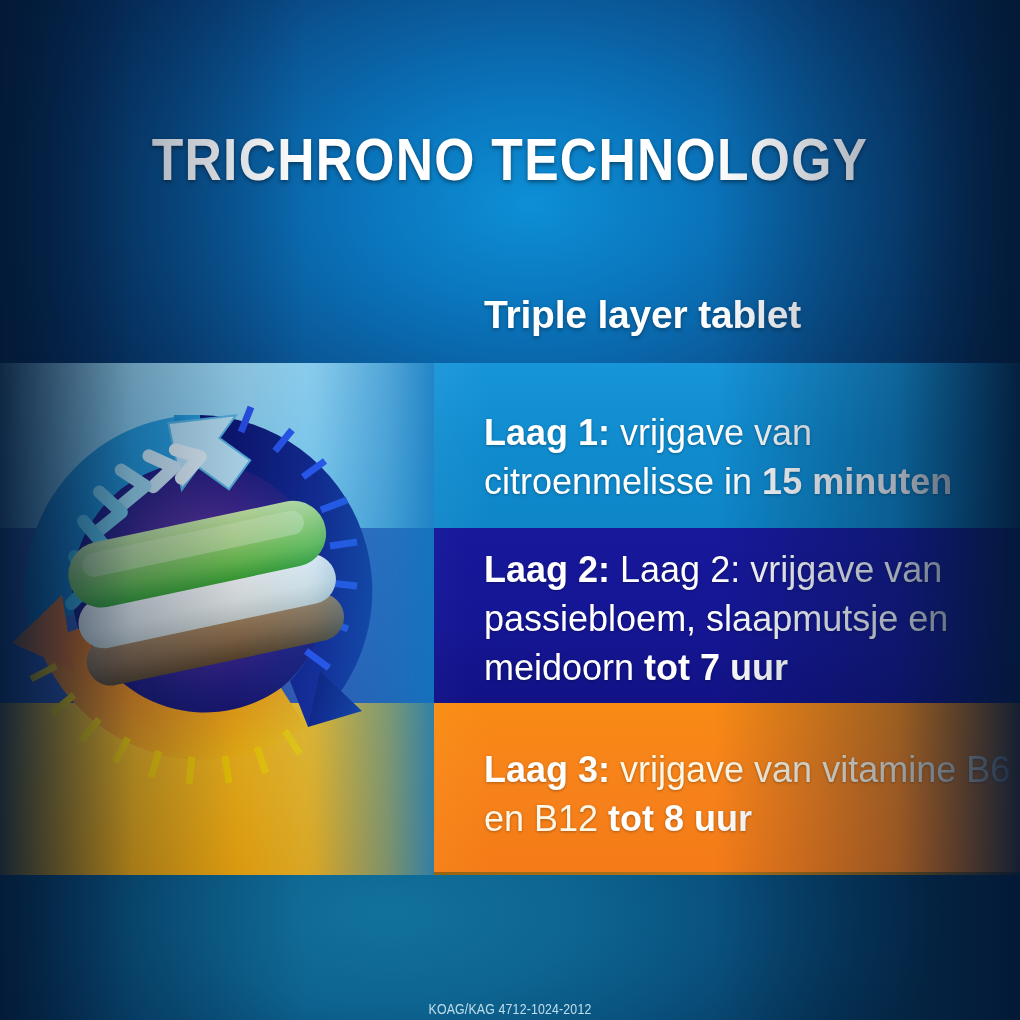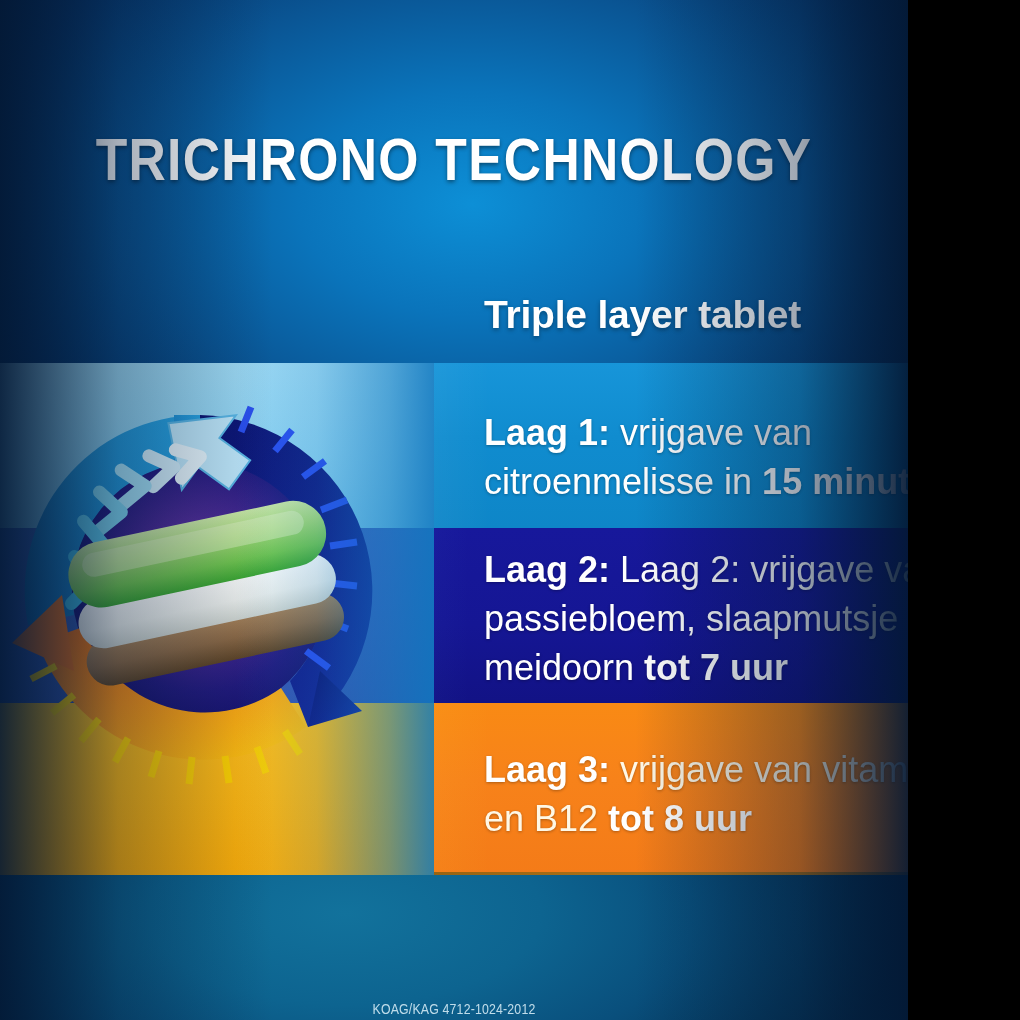--- a/index.html
+++ b/index.html
@@ -4,21 +4,21 @@
 <style>
   html, body {
     margin: 0;
     padding: 0;
     background: #000;
   }
   * { box-sizing: border-box; }
 
   #poster {
     position: relative;
-    width: 908px;
+    width: 1020px;
     height: 1020px;
     overflow: hidden;
     font-family: "Liberation Sans", "DejaVu Sans", sans-serif;
     background: #06284e;
   }
 
   
   .bg-base {
     position: absolute;
     inset: 0;

